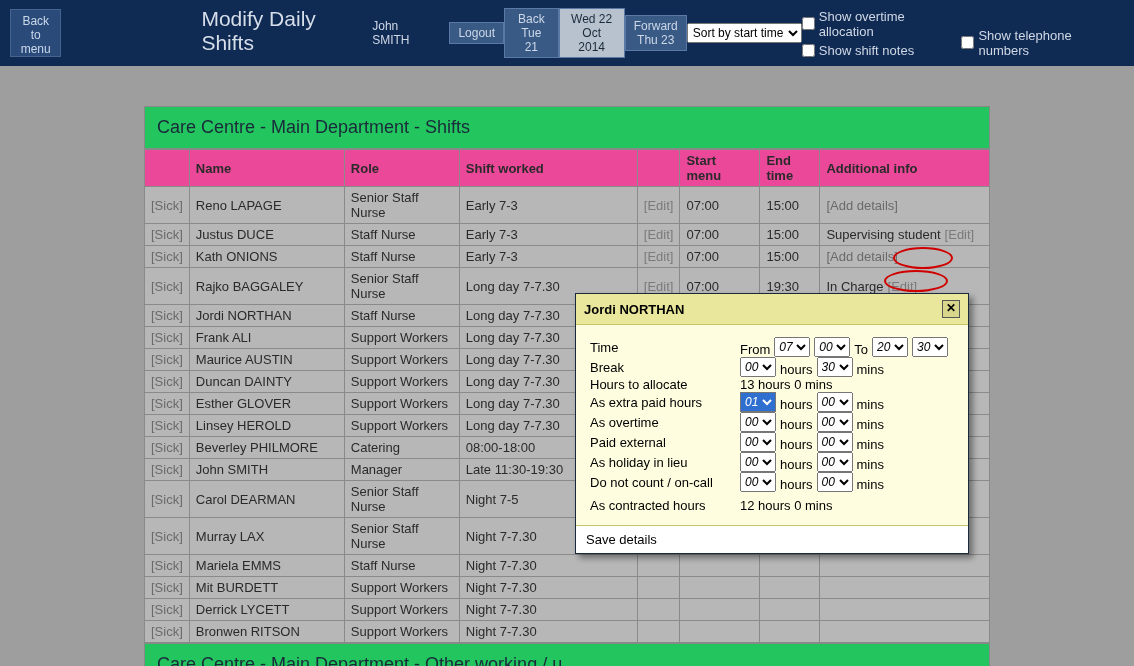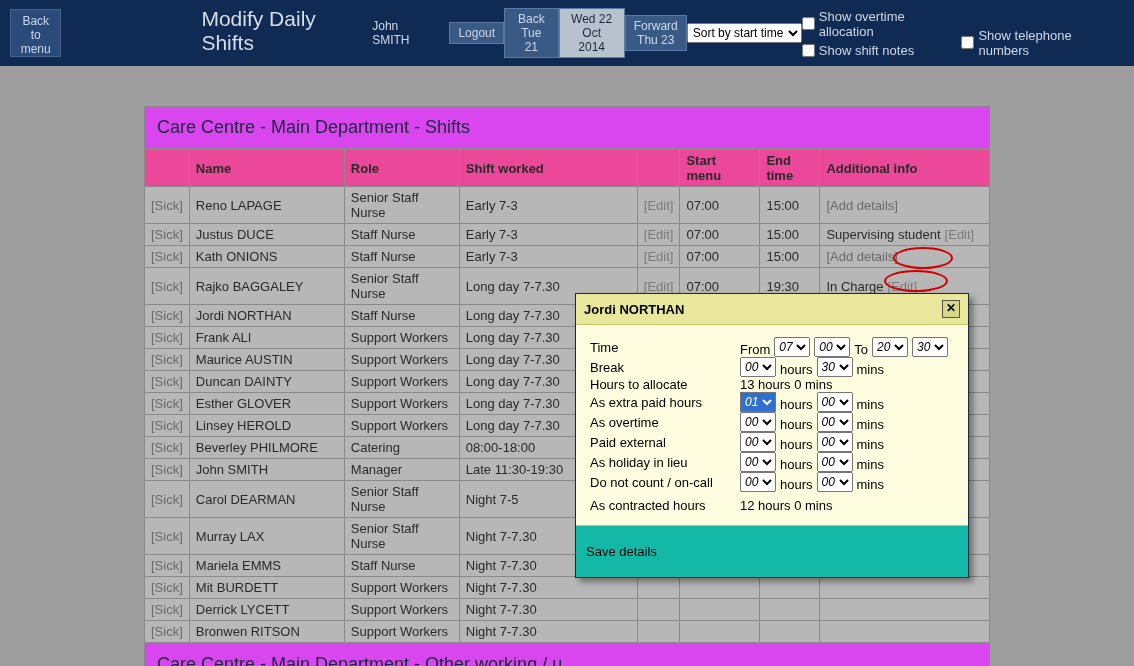--- a/index.html
+++ b/index.html
@@ -91,21 +91,21 @@
   .check-row { display: flex; align-items: center; gap: 4px; }
   .main-area {
     padding: 40px 0 0 0;
     display: flex;
     justify-content: center;
   }
   .table-wrap {
     width: 846px;
   }
   .section-header {
-    background: #d946ef;
+    background: #22c55e;
     color: #1a2a3a;
     font-size: 18px;
     padding: 10px 12px;
     border: 1px solid #888;
   }
   table {
     border-collapse: collapse;
     width: 100%;
     background: #b7b7b7;
   }
@@ -182,23 +182,23 @@
     font-size: 12px;
     padding: 0;
     height: 20px;
     font-style: italic;
   }
   .sel-highlight {
     background: #2f6fcf;
     color: #fff;
   }
   .savebar {
-    background: #14b8a6;
+    background: #ffffff;
     border-top: 1px solid #c7c56a;
-    padding: 18px 10px;
+    padding: 6px 10px;
     cursor: pointer;
   }
 </style>
 </head>
 <body>
 
 <div class="topbar">
   <div class="back-menu">Back<br>to<br>menu</div>
   <div class="title-col">
     <div class="title">Modify Daily Shifts</div>

